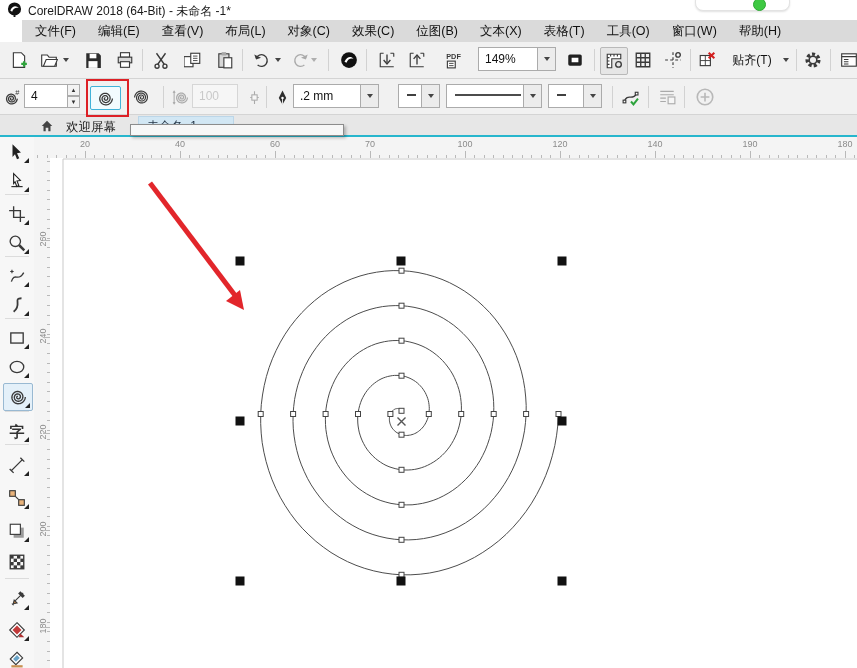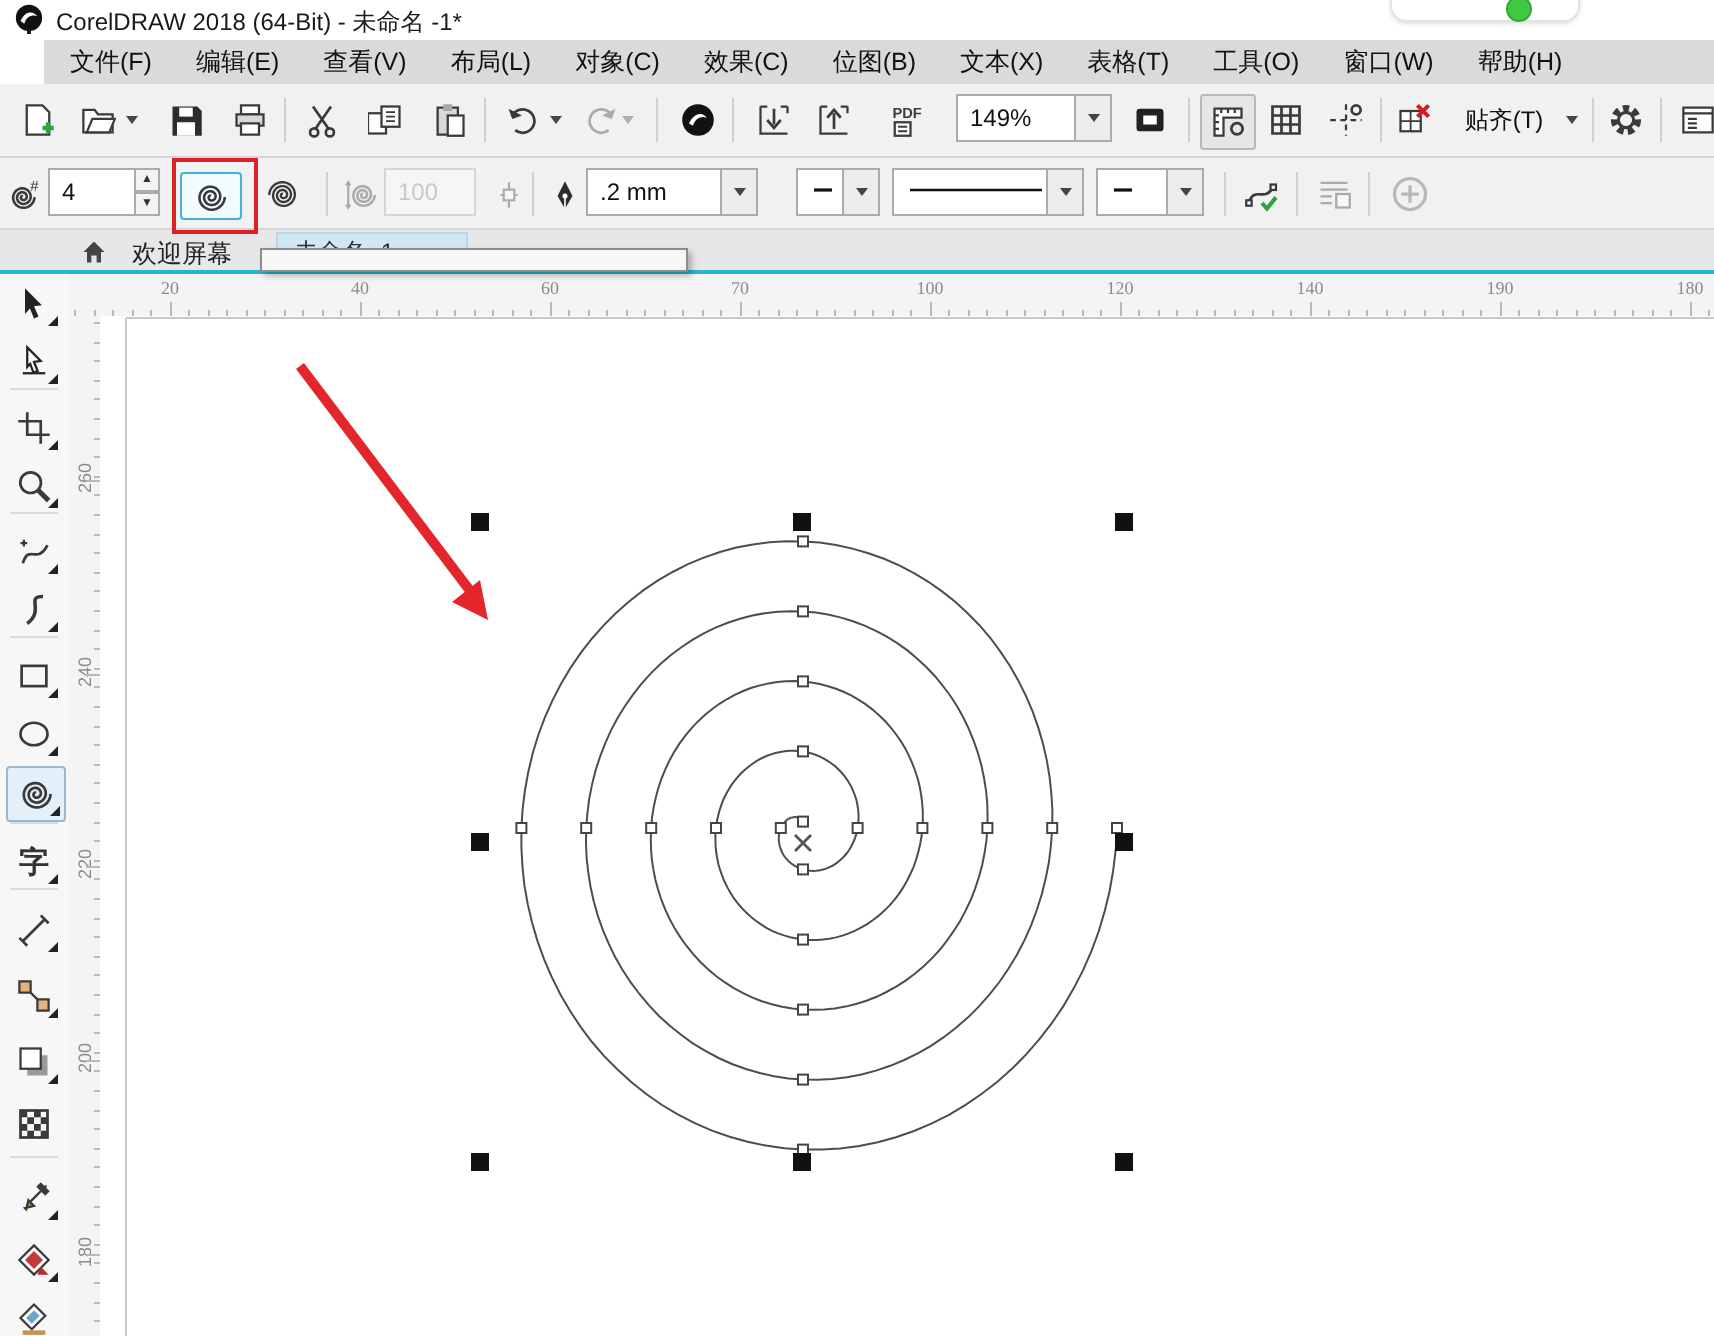--- a/index.html
+++ b/index.html
@@ -49,21 +49,21 @@
       border:1px solid #bcd6e8;box-sizing:border-box;font-size:12px;color:#234;
       display:flex;align-items:center;padding-left:8px;}
   
   #hruler{position:absolute;left:34px;top:137px;width:823px;height:21px;background:#f4f4f4;
       border-bottom:1px solid #cfcfcf;overflow:hidden;}
   #vruler{position:absolute;left:34px;top:158px;width:16px;height:510px;background:#f4f4f4;
       border-right:1px solid #cfcfcf;overflow:hidden;}
   #ruler-corner{position:absolute;left:34px;top:137px;width:16px;height:21px;background:#f4f4f4;
       border-right:1px solid #cfcfcf;border-bottom:1px solid #cfcfcf;box-sizing:border-box;
       font-size:8px;color:#999;display:flex;align-items:center;justify-content:center;}
-  .h-lab{position:absolute;top:2px;font-size:9px;color:#8b8b8b;transform:translateX(-50%);font-family:Liberation Serif, serif;}
+  .h-lab{position:absolute;top:2px;font-size:9px;color:#8b8b8b;transform:translateX(-50%);}
   .h-tick{position:absolute;bottom:0;width:1px;background:#b9b9b9;}
   .v-lab{position:absolute;left:1px;font-size:9px;color:#8b8b8b;transform:rotate(-90deg);transform-origin:center;}
   .v-tick{position:absolute;right:0;height:1px;background:#b9b9b9;}
   
   #toolbox{position:absolute;left:0;top:137px;width:34px;height:531px;background:#f7f7f7;}
   .tool{position:absolute;left:3px;width:28px;height:26px;display:flex;align-items:center;justify-content:center;}
   .tool .fly{position:absolute;right:2px;bottom:2px;width:0;height:0;
       border-left:5px solid transparent;border-bottom:5px solid #222;}
   .tool.selected{border:1px solid #99b9d2;background:#e4f0f9;border-radius:2px;}
   .tool-sep{position:absolute;left:5px;width:24px;height:1px;background:#dcdcdc;}

